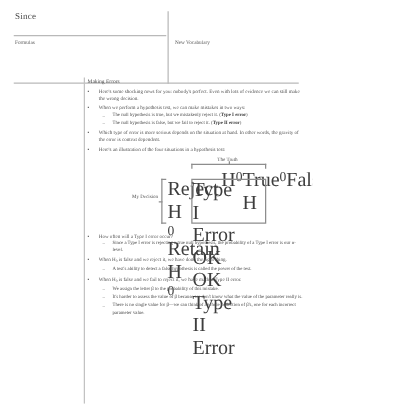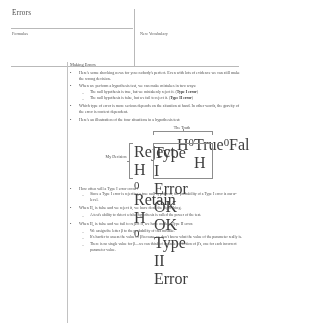--- a/index.html
+++ b/index.html
@@ -234,21 +234,21 @@
     font-size: 0.68em;
     vertical-align: -0.22em;
   }
 </style>
 </head>
 <body>
 
 <div class="page">
 
   <div class="hdr-zone">
-    <div class="doc-title">Errors</div>
+    <div class="doc-title">Since</div>
     <div class="title-rule"></div>
     <div class="vert-rule"></div>
     <div class="col-label col-formulas">Formulas</div>
     <div class="col-label col-vocab">New Vocabulary</div>
   </div>
   <div class="mid-rule"></div>
 
   <div class="body-vert"></div>
 
   <div class="body-zone">

